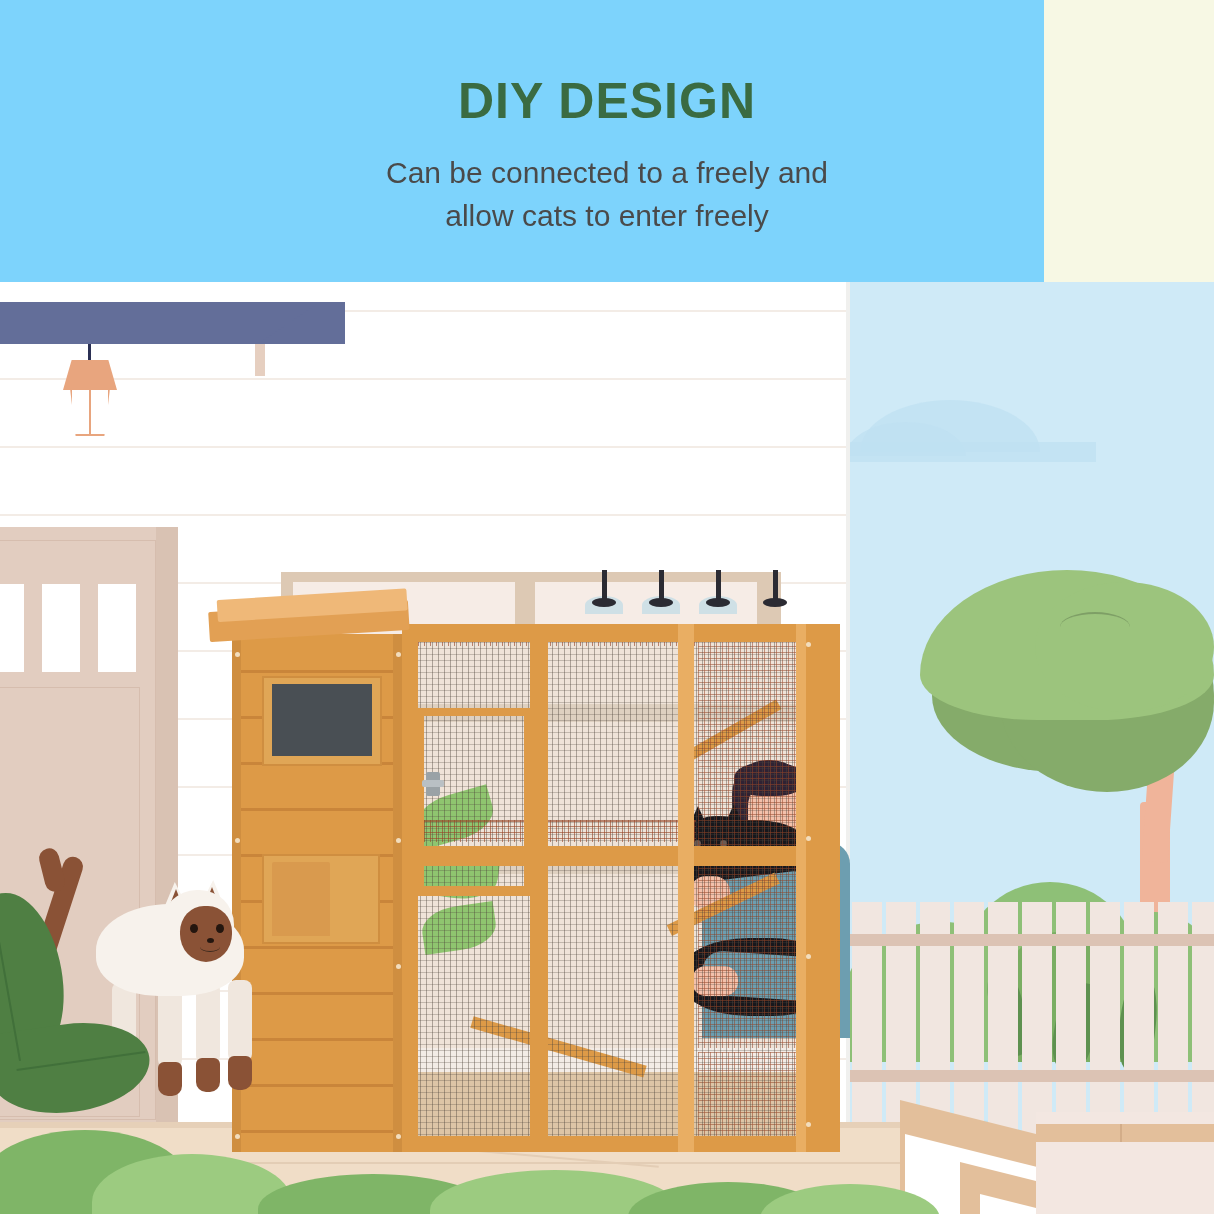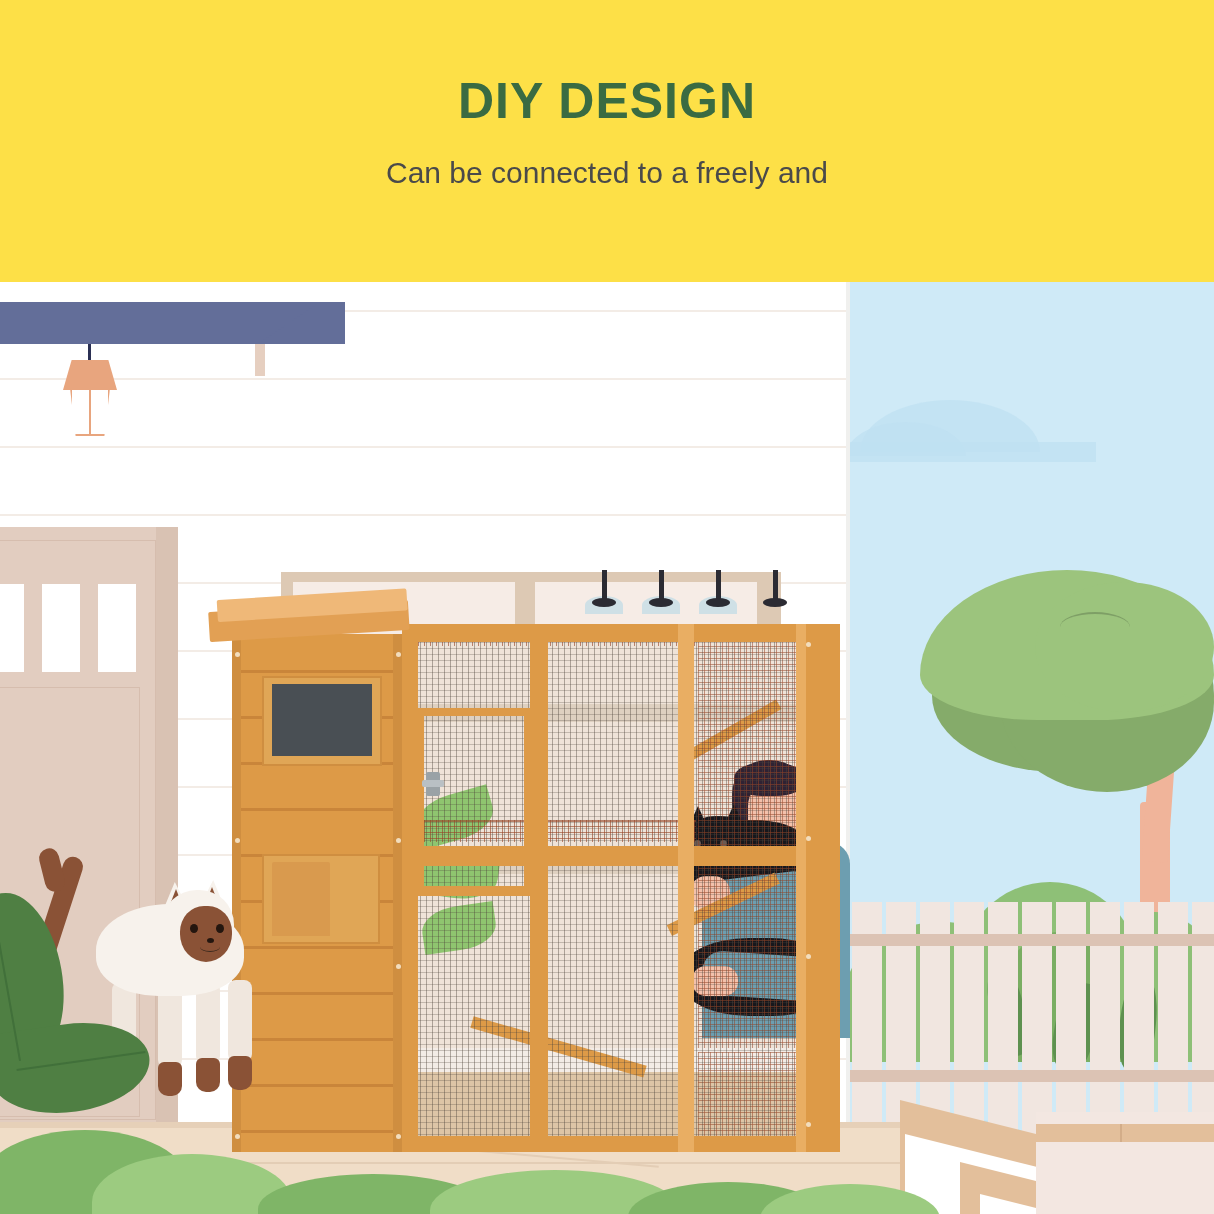--- a/index.html
+++ b/index.html
@@ -4,21 +4,21 @@
 <style>
   * { margin:0; padding:0; box-sizing:border-box; }
   body {
     width:1214px; height:1214px; overflow:hidden;
     font-family:"Liberation Sans", sans-serif;
     background:#f7f8e4;
   }
   #stage { position:relative; width:1214px; height:1214px; overflow:hidden; background:#f7f8e4; }
 
   
-  .header { position:absolute; left:0; top:0; width:1214px; height:282px; background:#fde047; z-index:60; }
+  .header { position:absolute; left:0; top:0; width:1044px; height:282px; background:#7dd3fc; z-index:60; }
   .title {
     position:absolute; left:0; top:72px; width:1214px; text-align:center;
     font-size:50px; font-weight:bold; color:#3a6b42; letter-spacing:1px;
   }
   .subtitle {
     position:absolute; left:0; top:152px; width:1214px; text-align:center;
     font-size:30px; color:#4a4a4a; line-height:1.42; font-weight:300;
   }
 
   
@@ -218,20 +218,21 @@
 </style>
 </head>
 <body>
 
 <div id="stage">
 
   <div class="header">
     <div class="title">DIY DESIGN</div>
     <div class="subtitle">
       <div>Can be connected to a freely and</div>
+      <div>allow cats to enter freely</div>
     </div>
   </div>
 
   <div class="scene">
 
     <div class="sky"></div>
     <div class="cloud c1"></div>
     <div class="cloud c2"></div>
     <div class="cloud c3"></div>
     <div class="cloud c4"></div>

